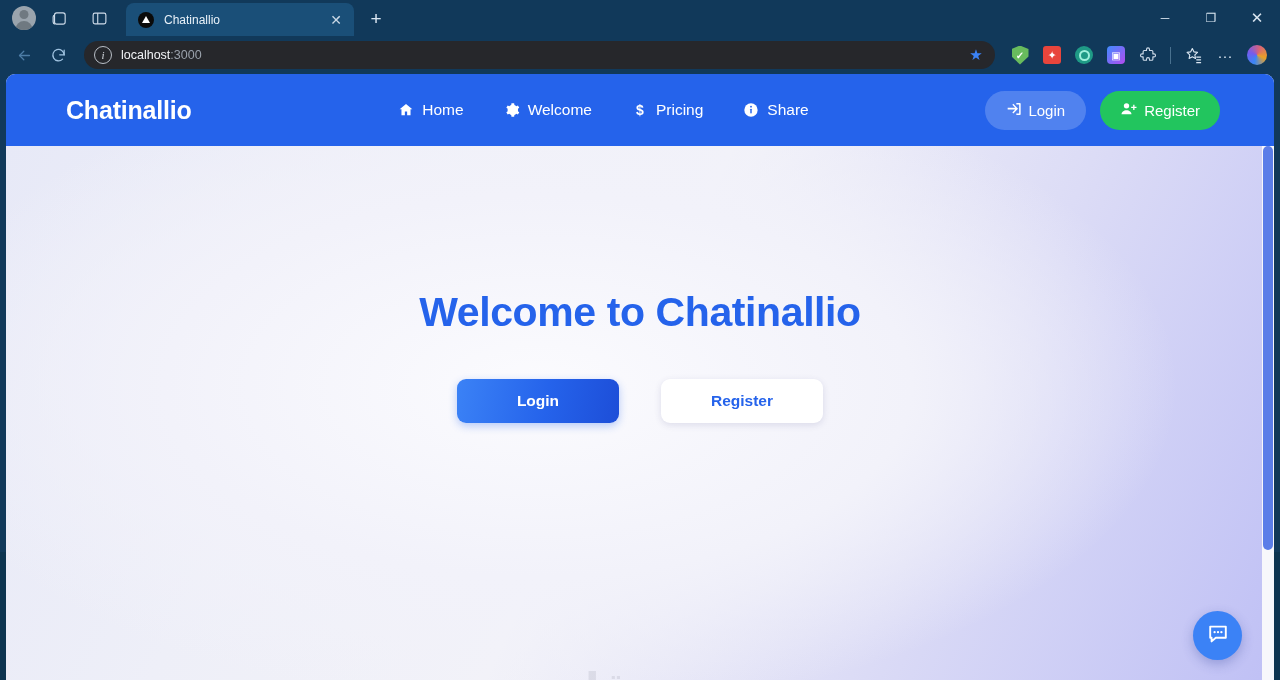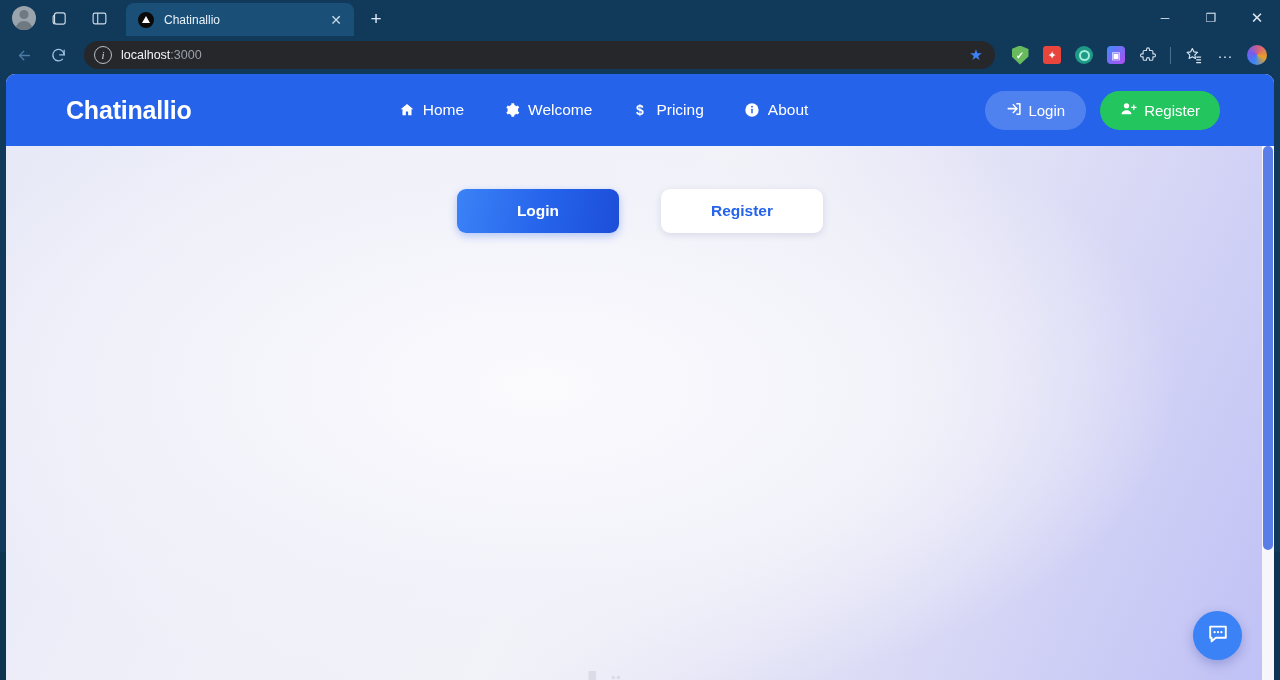--- a/index.html
+++ b/index.html
@@ -546,21 +546,21 @@
           <span>Pricing</span>
         </div>
         <div class="nav-item">
           <span class="ic">
             <svg width="16" height="16" viewBox="0 0 24 24">
                 <circle cx="12" cy="12" r="10" fill="#ffffff"></circle>
                 <rect x="10.9" y="10" width="2.2" height="7.2" fill="#2563eb" rx="1"></rect>
                 <circle cx="12" cy="7" r="1.4" fill="#2563eb"></circle>
               </svg>
           </span>
-          <span>About</span>
+          <span>Share</span>
         </div>
       </div>
 
       <div class="auth">
         <div class="btn-login-top">
           <span class="ic">
             <svg width="16" height="16" viewBox="0 0 24 24" fill="#ffffff">
                 <path d="M11 4.2l-1.5 1.5 4.3 4.3H2.5v2.8h11.3l-4.3 4.3 1.5 1.5 7-7z"></path>
                 <path d="M15.5 3h5.3a1.2 1.2 0 0 1 1.2 1.2v15.6a1.2 1.2 0 0 1-1.2 1.2h-5.3v-2.3h4.2V5.3h-4.2z"></path>
               </svg>
@@ -574,20 +574,21 @@
                 <path d="M1.5 20c0-3.8 3.4-6.3 7.5-6.3s7.5 2.5 7.5 6.3z"></path>
                 <path d="M19 5.5h2v3h3v2h-3v3h-2v-3h-3v-2h3z"></path>
               </svg>
           </span>
           <span>Register</span>
         </div>
       </div>
     </div>
 
     <div class="hero">
+      <h1 class="hero-title">Welcome to Chatinallio</h1>
 
       <div class="cta-row">
         <div class="btn-cta primary">Login</div>
         <div class="btn-cta secondary">Register</div>
       </div>
 
       <div class="watermark">
         <div class="wm-ar">مستقل</div>
 
       </div>

